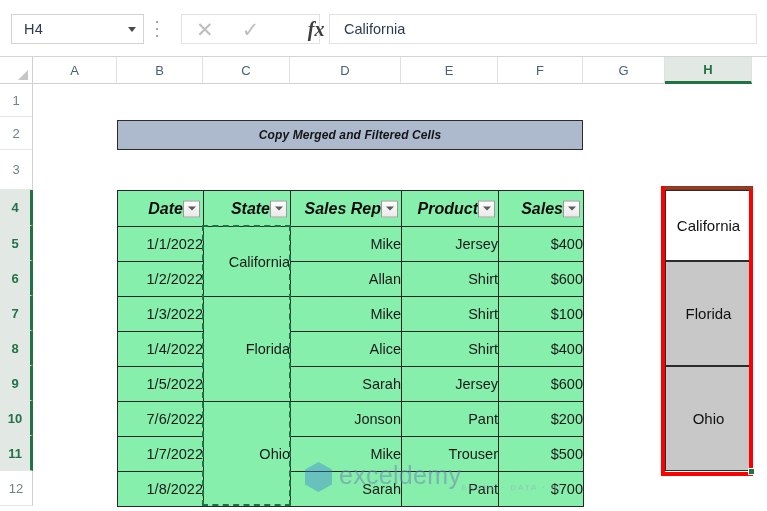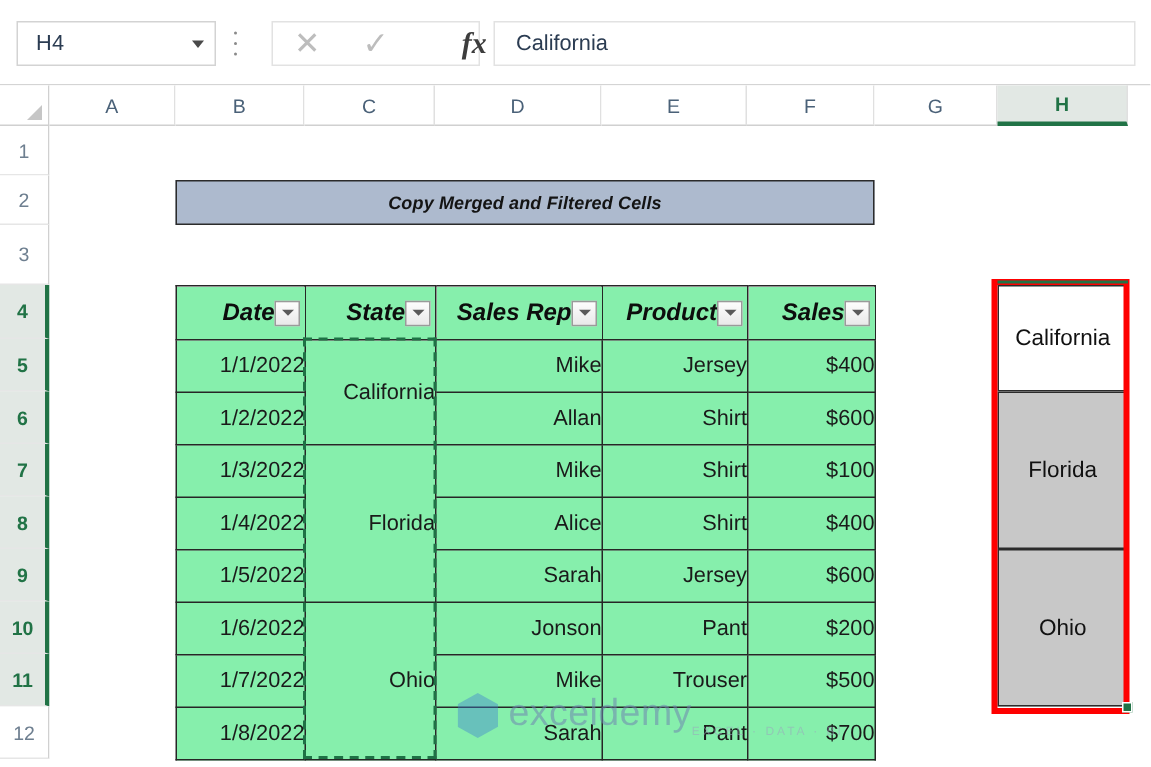--- a/index.html
+++ b/index.html
@@ -372,21 +372,21 @@
             <td>Shirt</td>
             <td>$400</td>
           </tr>
           <tr>
             <td class="cell-date">1/5/2022</td>
             <td>Sarah</td>
             <td>Jersey</td>
             <td>$600</td>
           </tr>
           <tr>
-            <td class="cell-date">1/6/2022</td>
+            <td class="cell-date">7/6/2022</td>
             <td class="state-cell" rowspan="3">Ohio</td>
             <td>Jonson</td>
             <td>Pant</td>
             <td>$200</td>
           </tr>
           <tr>
             <td class="cell-date">1/7/2022</td>
             <td>Mike</td>
             <td>Trouser</td>
             <td>$500</td>

